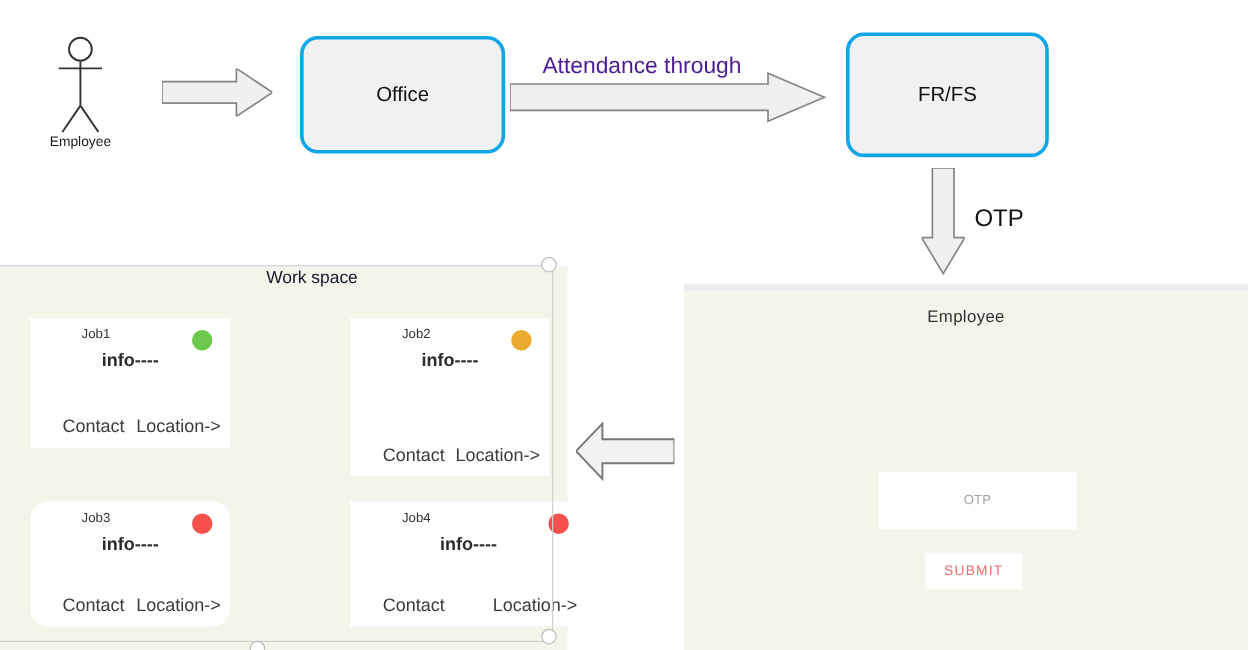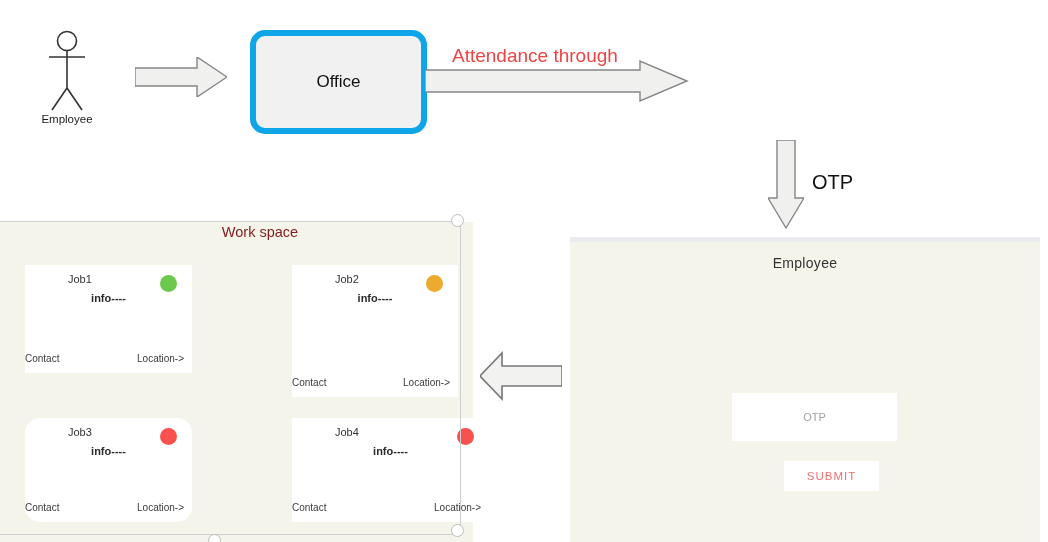--- a/index.html
+++ b/index.html
@@ -3,62 +3,62 @@
 <meta charset="utf-8">
 <style>
   html,body{margin:0;padding:0;background:#fff;}
   .stage{position:relative;width:1048px;height:542px;background:#fff;overflow:hidden;
          font-family:"Liberation Sans",sans-serif;}
 
   
   .actor-svg{position:absolute;left:37px;top:20px;}
   .actor-label{position:absolute;left:28px;top:113px;width:78px;text-align:center;
                font-size:11.5px;color:#1a1a1a;}
-  .flow-box{position:absolute;background:#f1f1f1;border:6px solid #0ea5e9;border-radius:15px;
+  .flow-box{position:absolute;background:#f1f1f1;border:3px solid #0ea5e9;border-radius:15px;
             display:flex;align-items:center;justify-content:center;font-size:17px;color:#111;text-align:right;}
   .box-office{left:250px;top:30px;width:165px;height:92px;}
   .box-frfs{left:705px;top:27px;width:163px;height:98px;}
   .arrow-svg{position:absolute;}
   .arrow1{left:135px;top:57px;}
   .arrow2{left:425px;top:58px;}
   .arrow-down{left:768px;top:140px;}
   .arrow-left{left:480px;top:351px;}
-  .lbl-attendance{position:absolute;left:452px;top:45px;font-size:19px;color:#ef4444;white-space:nowrap;}
+  .lbl-attendance{position:absolute;left:452px;top:45px;font-size:19px;color:#4c1d95;white-space:nowrap;}
   .lbl-otp{position:absolute;left:812px;top:171px;font-size:20px;color:#111;}
 
   
   .login-panel{position:absolute;left:570px;top:237px;width:470px;height:305px;background:#f5f4ea;}
   .login-topstrip{position:absolute;left:0;top:0;right:0;height:5px;background:#e9ebf1;}
   .login-title{position:absolute;top:18px;left:0;width:100%;text-align:center;
                font-size:14px;color:#333;letter-spacing:.3px;}
   .login-input{position:absolute;background:#fff;border:none;outline:none;text-align:center;
                font-size:11px;font-family:"Liberation Sans",sans-serif;}
   .inp-empid{left:163px;top:95px;width:160px;height:41px;color:#666;}
   .inp-empid::placeholder{color:#6e6e6e;opacity:1;}
   .inp-otp{left:162px;top:156px;width:161px;height:46px;color:#a3a3a3;}
   .inp-otp::placeholder{color:#a3a3a3;opacity:1;}
-  .submit-btn{position:absolute;left:214px;top:224px;width:95px;height:30px;background:#fff;
+  .submit-btn{position:absolute;left:201px;top:224px;width:81px;height:30px;background:#fff;
               border:none;color:#ee6e6e;font-size:11.5px;letter-spacing:1px;
               font-family:"Liberation Sans",sans-serif;cursor:pointer;}
 
   
   .ws-panel{position:absolute;left:0;top:222px;width:473px;height:320px;background:#f5f4ea;}
   .ws-title{position:absolute;left:150px;top:2px;width:220px;text-align:center;
-            font-size:14.5px;color:#7f1d1d;}
+            font-size:14.5px;color:#0f172a;}
   .job-card{position:absolute;background:#fff;}
   .jc1{left:25px;top:43px;width:167px;height:108px;}
   .jc2{left:292px;top:43px;width:166px;height:132px;}
   .jc3{left:25px;top:196px;width:167px;height:104px;border-radius:15px;}
   .jc4{left:292px;top:196px;width:166px;height:104px;padding-left:31px;}
   .job-label{position:absolute;left:17px;top:8px;font-size:11px;color:#333;margin-left:26px;}
   .job-dot{position:absolute;right:15px;top:10px;width:17px;height:17px;border-radius:50%;}
   .job-info{position:absolute;left:0;top:27px;width:100%;text-align:center;
-            font-weight:bold;font-size:11px;color:#2b2b2b;}
-  .job-foot{position:absolute;left:0;right:8px;bottom:9px;display:flex;
-            justify-content:space-between;font-size:10px;color:#3b3b3b;}
+            font-weight:bold;font-size:15px;color:#2b2b2b;}
+  .job-foot{position:absolute;left:27px;right:8px;bottom:9px;display:flex;
+            justify-content:space-between;font-size:15px;color:#3b3b3b;}
   .job-contact{cursor:pointer;}
   .job-location{cursor:pointer;}
 
   
   .sel-rect{position:absolute;left:-20px;top:221px;width:479px;height:312px;
             border:1px solid #cfcfcf;pointer-events:none;}
   .handle{position:absolute;width:13px;height:13px;border-radius:50%;background:#fff;
           border:1.5px solid #bdbdbd;box-sizing:border-box;}
   .h-tr{left:451px;top:214px;}
   .h-br{left:451px;top:524px;}
@@ -84,20 +84,23 @@
 
   <div class="flow-box box-office">
     <span>Office</span>
   </div>
 
   <div class="lbl-attendance">Attendance through</div>
   <svg class="arrow-svg arrow2" width="266" height="46" viewBox="0 0 266 46">
     <polygon points="0,12 215,12 215,3 262,23 215,43 215,34 0,34" fill="#f0f0ee" stroke="#858585" stroke-width="1.4"></polygon>
   </svg>
 
+  <div class="flow-box box-frfs">
+    <span>FR/FS</span>
+  </div>
 
   <svg class="arrow-svg arrow-down" width="36" height="90" viewBox="0 0 36 90">
     <polygon points="9,0 27,0 27,58 36,58 18,88 0,58 9,58" fill="#f0f0ee" stroke="#858585" stroke-width="1.4"></polygon>
   </svg>
   <div class="lbl-otp">OTP</div>
 
   <svg class="arrow-svg arrow-left" width="82" height="50" viewBox="0 0 82 50">
     <polygon points="0,25 22,2 22,15 82,15 82,35 22,35 22,48" fill="#f2f2f0" stroke="#777" stroke-width="1.6"></polygon>
   </svg>
 

